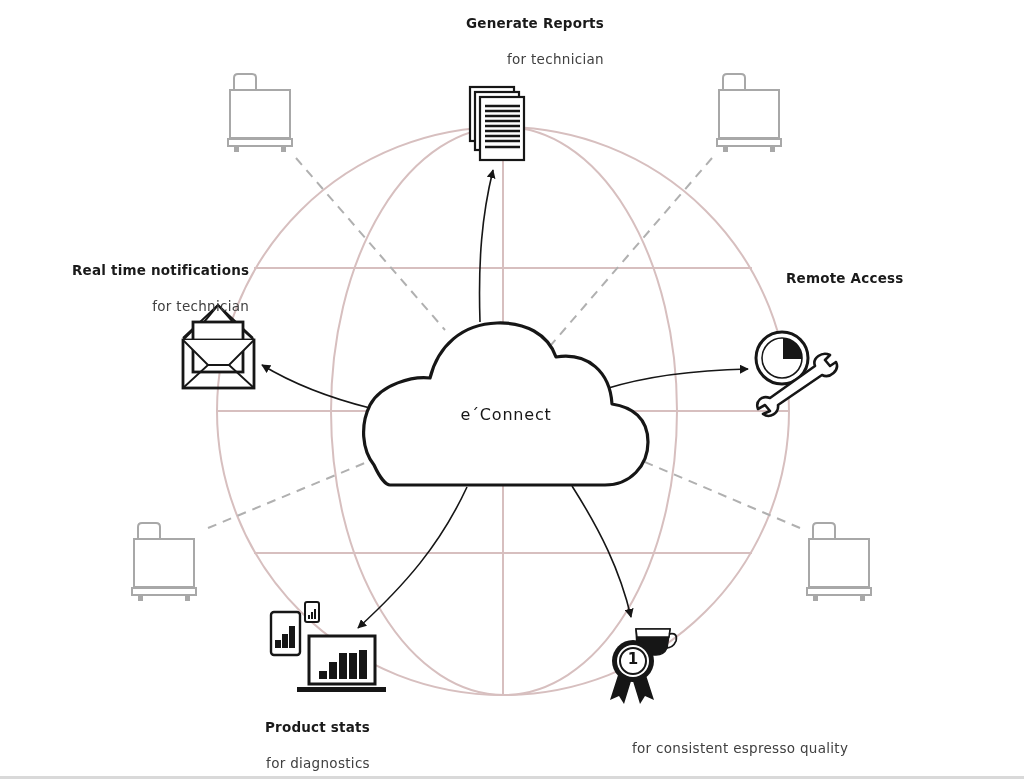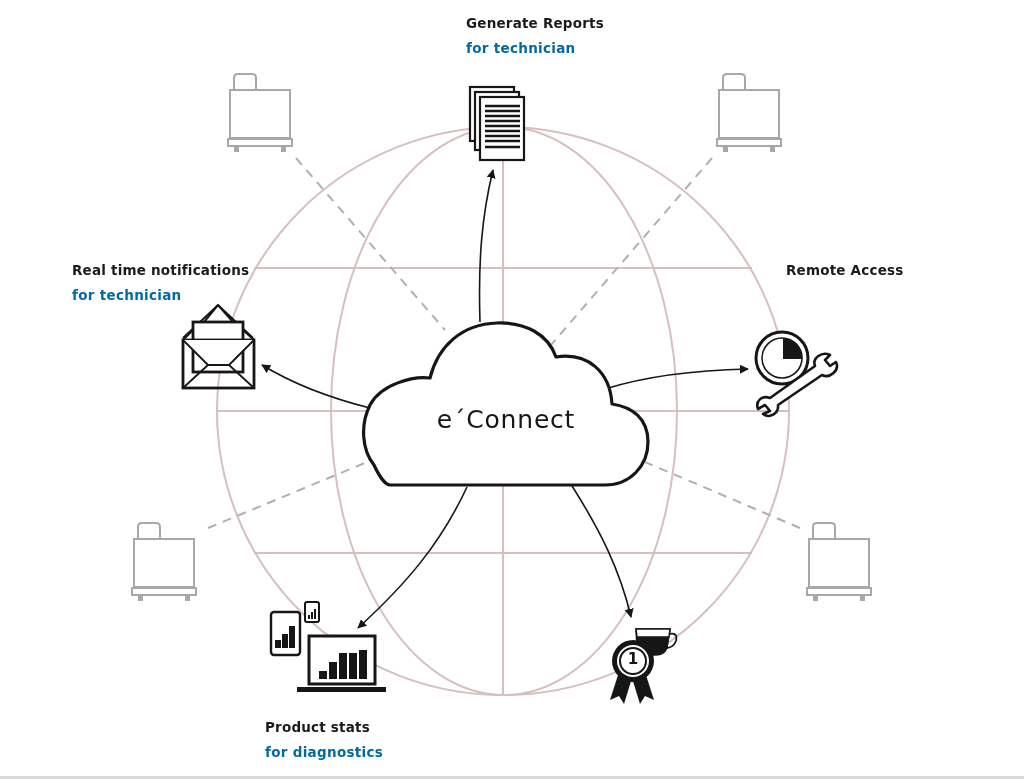--- a/index.html
+++ b/index.html
@@ -1,20 +1,20 @@
 <!DOCTYPE html>
 <html><head>
 <meta charset="utf-8">
 <style>
   html, body { margin: 0; padding: 0; background: #ffffff; }
   body { width: 1024px; height: 779px; position: relative; overflow: hidden; font-family: "DejaVu Sans", sans-serif; }
   #stage { position: absolute; left: 0; top: 0; width: 1024px; height: 779px; }
-  .label { position: absolute; white-space: nowrap; color: #1a1a1a; }
+  .label { position: absolute; white-space: nowrap; color: #1a1a1a; text-align: right; }
   .label .t { font-size: 13.5px; font-weight: 600; letter-spacing: 0.2px; display: block; line-height: 18px; }
-  .label .s { font-size: 13.5px; font-weight: 700; color: #0369a1; letter-spacing: 0.3px; display: block; line-height: 18px; margin-top: 7px; }
+  .label .s { font-size: 13.5px; font-weight: 400; color: #404040; letter-spacing: 0.3px; display: block; line-height: 18px; margin-top: 18px; }
   .cloud-text { position: absolute; left: 0; top: 0; width: 1024px; text-align: center; }
   .bottom-rule { position: absolute; left: 0; top: 776px; width: 1024px; height: 3px; background: #d9d9d9; }
 </style>
 </head>
 <body>
 
 <div id="stage">
   <svg width="1024" height="779" viewBox="0 0 1024 779" xmlns="http://www.w3.org/2000/svg" style="position:absolute;left:0;top:0;">
     <defs>
       <marker id="arr" viewBox="0 0 10 10" refX="9" refY="5" markerWidth="9" markerHeight="9" orient="auto-start-reverse" markerUnits="userSpaceOnUse">
@@ -136,43 +136,44 @@
       <path d="M669,634 Q678,632 676,641 Q673,648 666,648" fill="none" stroke="#161616" stroke-width="1.8"></path>
       <path d="M619,672 L610,700 L619,696 L624,704 L632,678 Z" fill="#161616"></path>
       <path d="M645,672 L654,700 L645,696 L640,704 L632,678 Z" fill="#161616"></path>
       <circle cx="633" cy="661" r="21" fill="#161616"></circle>
       <circle cx="633" cy="661" r="16" fill="#ffffff"></circle>
       <circle cx="633" cy="661" r="13" fill="none" stroke="#161616" stroke-width="2"></circle>
     </g>
   </svg>
 
   <div class="cloud-text" style="top:405px;left:-6px;">
-    <span style="font-size:25px;color:#161616;letter-spacing:0.8px;font-family:'DejaVu Sans',sans-serif;">e´Connect</span>
+    <span style="font-size:16px;color:#161616;letter-spacing:0.8px;font-family:'DejaVu Sans',sans-serif;">e´Connect</span>
   </div>
 
   <div style="position:absolute;left:626px;top:650px;width:14px;text-align:center;font-size:15px;font-weight:700;color:#161616;line-height:18px;">
     <span>1</span>
   </div>
 
   <div class="label" style="left:466px;top:14px;">
     <span class="t">Generate Reports</span>
     <span class="s">for technician</span>
   </div>
 
   <div class="label" style="left:72px;top:261px;">
     <span class="t">Real time notifications</span>
     <span class="s">for technician</span>
   </div>
 
-  <div class="label" style="left:786px;top:261px;">
+  <div class="label" style="left:786px;top:269px;">
     <span class="t">Remote Access</span>
   </div>
 
   <div class="label" style="left:265px;top:718px;">
     <span class="t">Product stats</span>
     <span class="s">for diagnostics</span>
   </div>
 
   <div class="label" style="left:632px;top:721px;">
+    <span class="s">for consistent espresso quality</span>
   </div>
 
   <div class="bottom-rule"></div>
 </div>
 
 </body></html>

